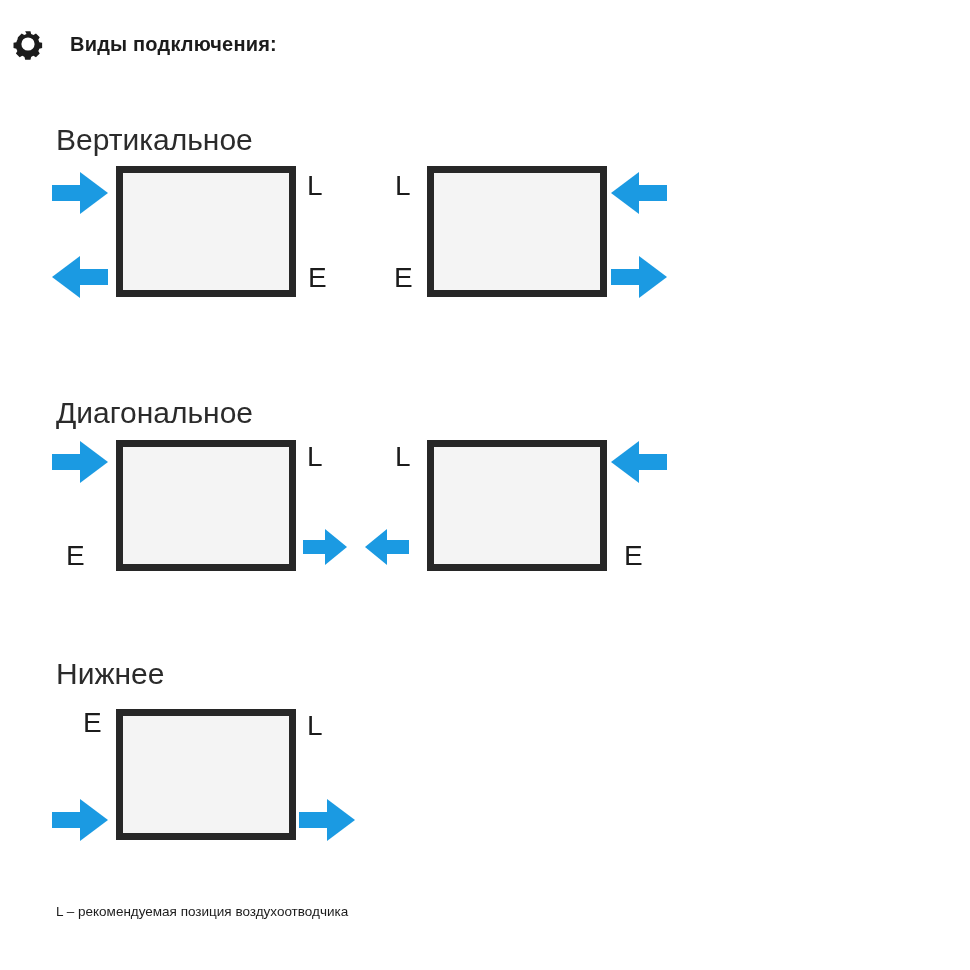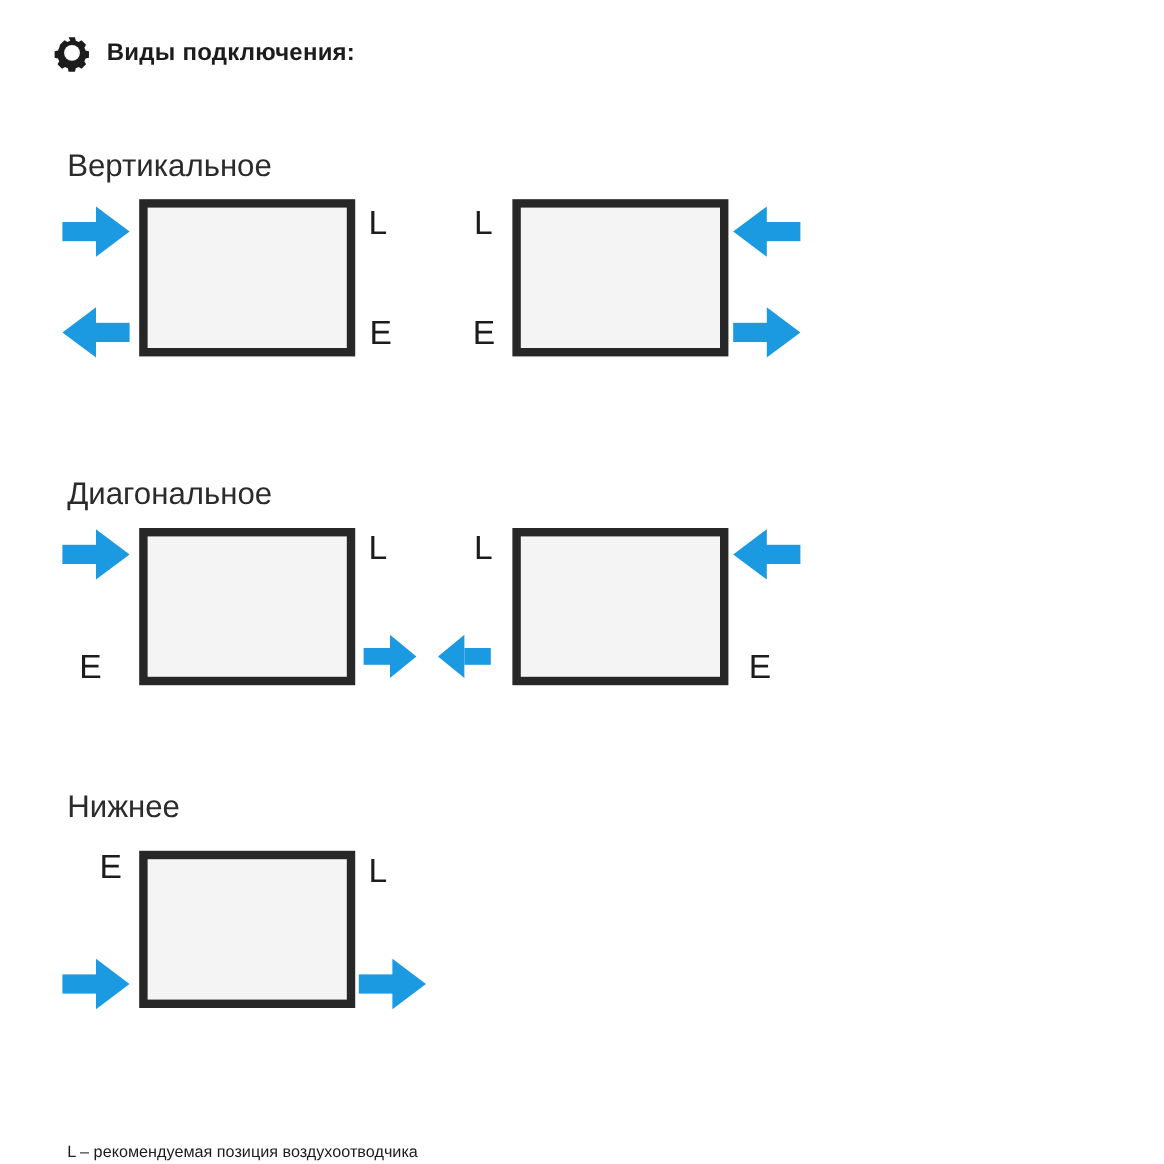--- a/index.html
+++ b/index.html
@@ -10,40 +10,40 @@
     background: #ffffff;
     font-family: "Liberation Sans", sans-serif;
     color: #1c1c1c;
     position: relative;
     overflow: hidden;
   }
 
   
   .header {
     position: absolute;
-    left: 44px;
+    left: 12px;
     top: 28px;
     display: flex;
     align-items: center;
-    gap: 13px;
+    gap: 26px;
   }
   .gear-icon { width: 32px; height: 32px; display: block; }
   .header-title {
     font-size: 20px;
     font-weight: bold;
     letter-spacing: 0.2px;
     color: #1c1c1c;
   }
 
   
   .section { position: absolute; left: 0; width: 970px; }
   .section-title {
     position: absolute;
     left: 56px;
-    font-size: 26px;
+    font-size: 30px;
     font-weight: normal;
     color: #2b2b2b;
     white-space: nowrap;
   }
 
   
   .radiator {
     position: absolute;
     background: #f4f4f4;
     border: 7px solid #272727;
@@ -92,21 +92,21 @@
 
   
   .legend {
     position: absolute;
     left: 56px;
     top: 902px;
     font-size: 13.5px;
     line-height: 1.55;
     color: #1c1c1c;
   }
-  .legend div { white-space: nowrap; margin-top: 48px; }
+  .legend div { white-space: nowrap; }
 </style>
 </head>
 <body>
 
 <div class="header">
   <span class="gear-icon-wrap">
     <svg class="gear-icon" viewBox="0 0 32 32" aria-hidden="true">
       <path fill="#1c1c1c" d="M13.1 2.2h5.8l.7 3.1c.9.27 1.74.63 2.5 1.1l2.75-1.6 4.1 4.1-1.6 2.76c.47.77.83 1.6 1.1 2.5l3.1.68v5.8l-3.1.7c-.27.9-.63 1.73-1.1 2.5l1.6 2.75-4.1 4.1-2.75-1.6c-.77.47-1.6.83-2.5 1.1l-.7 3.1h-5.8l-.7-3.1a11.6 11.6 0 0 1-2.5-1.1l-2.75 1.6-4.1-4.1 1.6-2.75a11.6 11.6 0 0 1-1.1-2.5l-3.1-.7v-5.8l3.1-.68c.27-.9.63-1.73 1.1-2.5L5.25 8.9l4.1-4.1 2.76 1.6c.76-.47 1.6-.83 2.5-1.1z" transform="translate(0 0) scale(0.92) translate(1.2 1.2)"></path>
       <circle cx="16" cy="16" r="6.6" fill="#ffffff"></circle>
     </svg>

